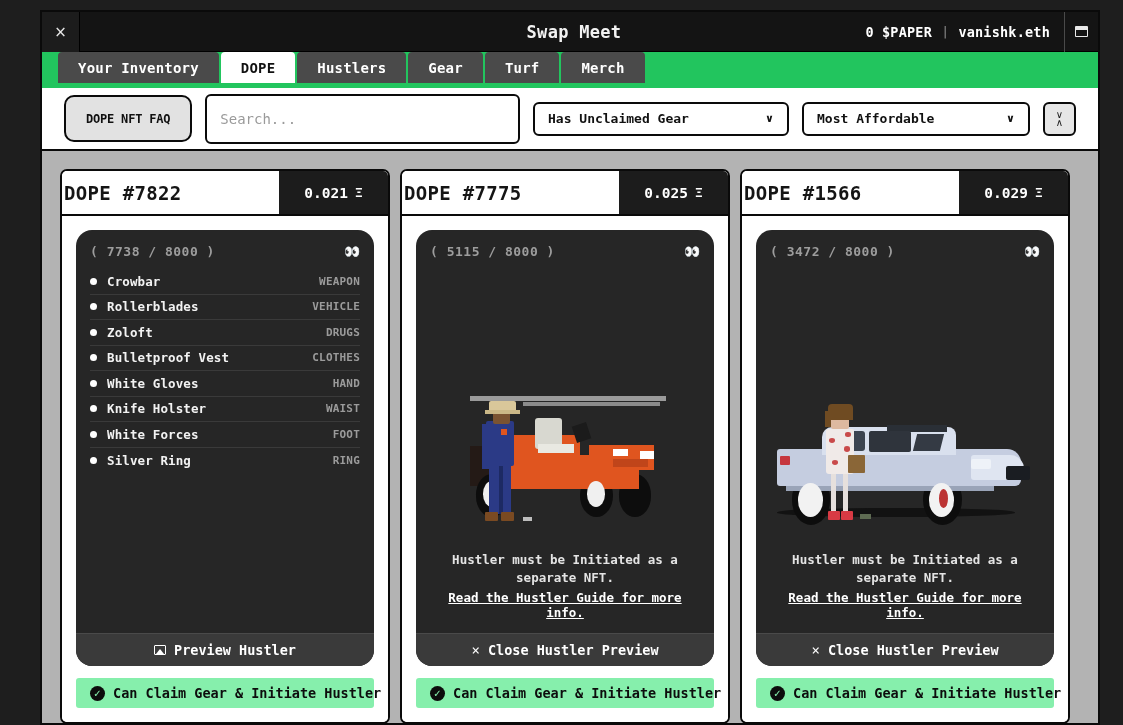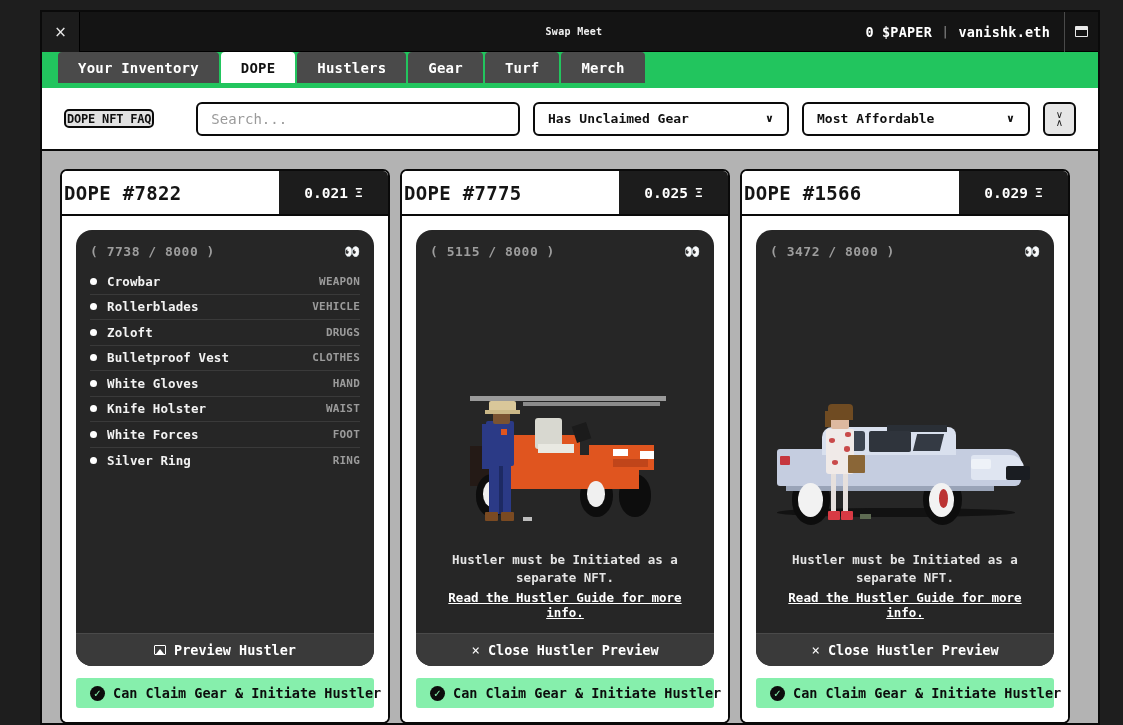--- a/index.html
+++ b/index.html
@@ -46,21 +46,21 @@
     font-size: 15px;
     background: #1c1c1c;
     border-right: 1px solid #000;
     cursor: pointer;
   }
   .tb-title {
     position: absolute;
     left: 8px; right: 0;
     text-align: center;
     color: #f2f2f2;
-    font-size: 10px;
+    font-size: 17px;
     font-family: "DejaVu Sans Mono", monospace;
     font-weight: 700;
     letter-spacing: 0.3px;
     pointer-events: none;
   }
   .tb-right {
     margin-left: auto;
     display: flex;
     align-items: center;
     height: 40px;
@@ -128,39 +128,38 @@
     height: 63px;
     background: #ffffff;
     display: flex;
     align-items: center;
     padding: 0 22px;
     gap: 13px;
     flex: none;
     border-bottom: 2px solid #0a0a0a;
   }
   .btn-faq {
-    height: 19px;
-    padding: 0 1px;
+    height: 47px;
+    padding: 0 20px;
     background: #e2e2e2;
     border: 2px solid #0a0a0a;
-    border-radius: 5px;
+    border-radius: 10px;
     color: #111;
     font-family: "DejaVu Sans Mono", monospace;
     font-size: 12px;
     font-weight: 700;
     display: flex; align-items: center;
     cursor: pointer;
     letter-spacing: -0.2px;
     white-space: nowrap;
   }
   .search-wrap {
     flex: 1 1 auto;
     max-width: 373px;
-    height: 34px;
-    margin-left: 29px;
+    height: 50px;
   }
   .search-input {
     width: 100%; height: 100%;
     background: #ffffff;
     border: 2.5px solid #0a0a0a;
     border-radius: 6px;
     padding: 0 13px;
     font-family: "DejaVu Sans Mono", monospace;
     font-size: 14px;
     color: #111;

